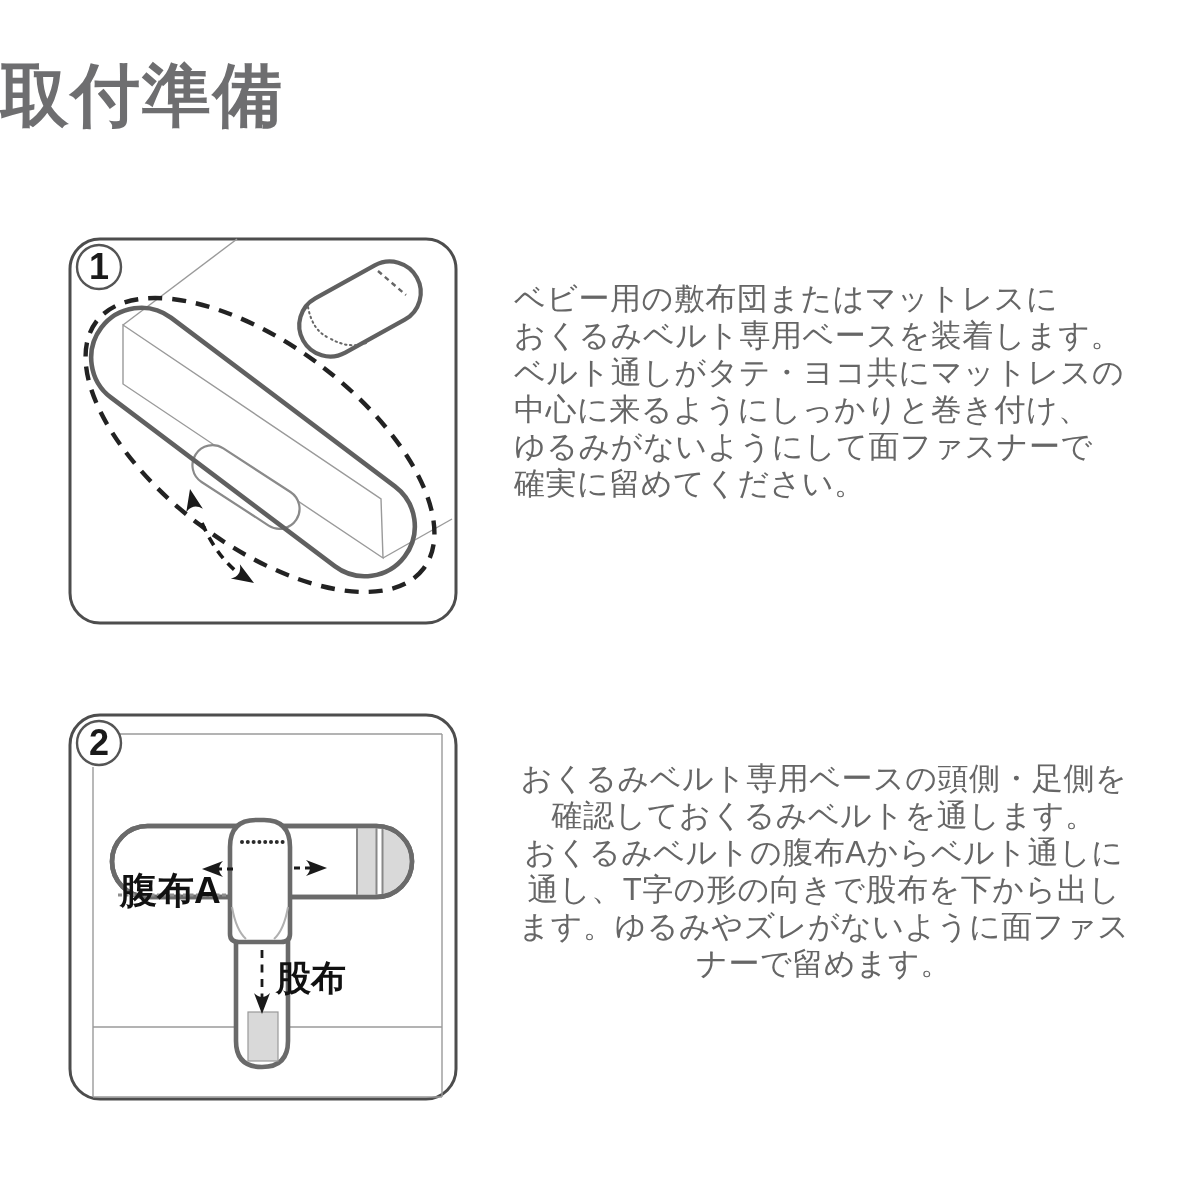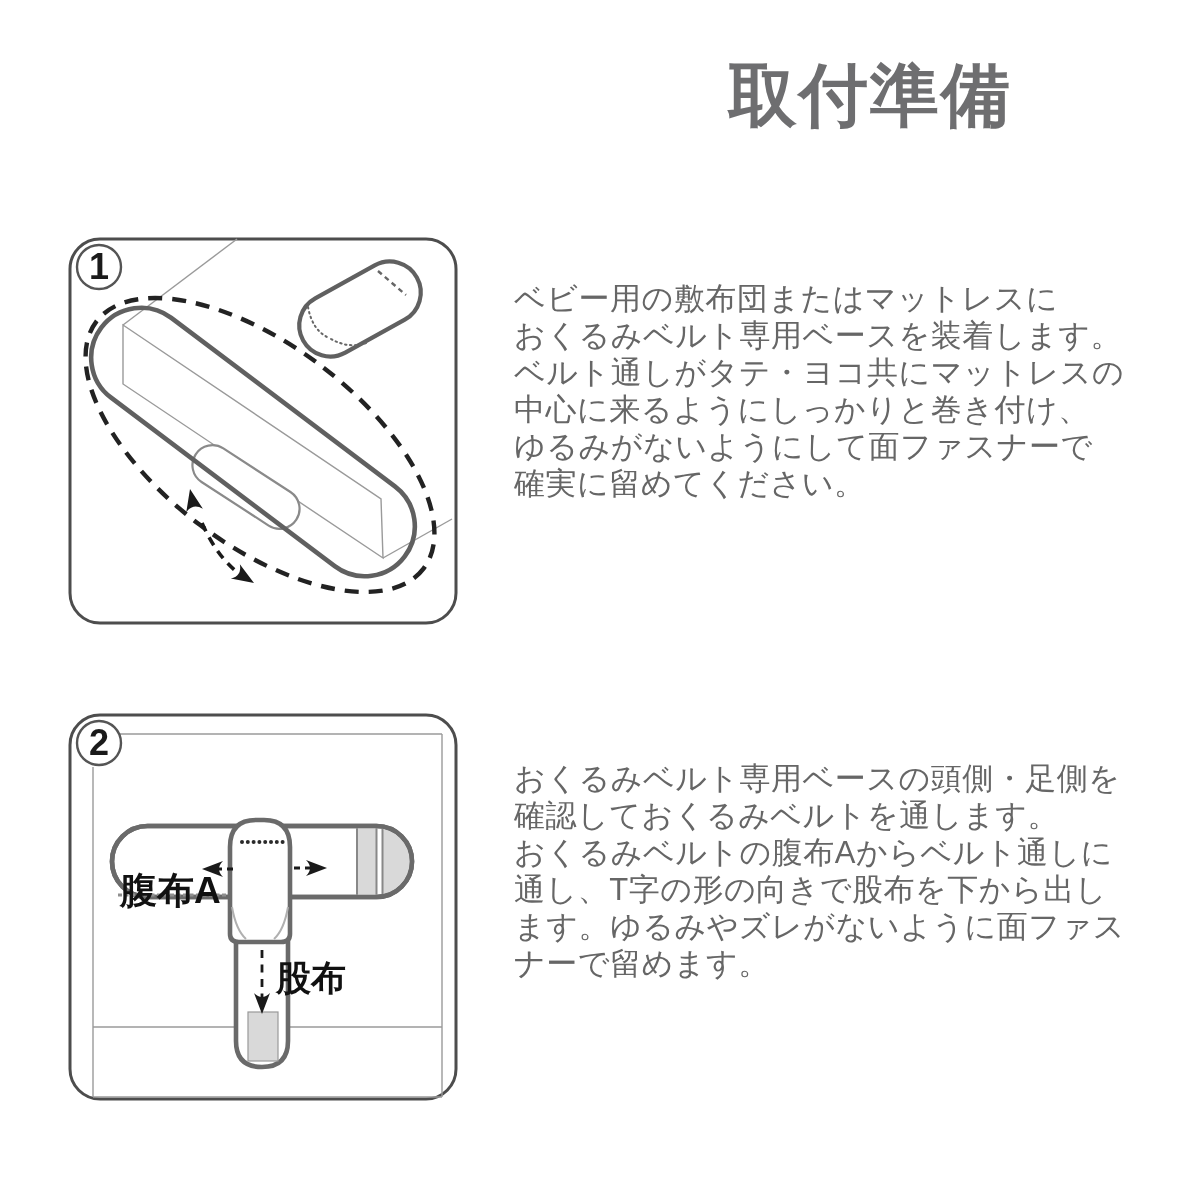--- a/index.html
+++ b/index.html
@@ -1,24 +1,24 @@
 <!DOCTYPE html>
 <html><head>
 <meta charset="utf-8">
 <style>
   html,body{margin:0;padding:0;background:#ffffff;}
   body{width:1200px;height:1200px;position:relative;overflow:hidden;
        font-family:"Liberation Sans","DejaVu Sans",sans-serif;}
-  .page-title{position:absolute;top:50px;left:0;width:1012px;text-align:right;
+  .page-title{position:absolute;top:50px;left:0;width:1012px;text-align:left;
        font-size:69px;font-weight:800;color:#6e6e70;letter-spacing:2px;margin:0;}
   .step-text{position:absolute;left:514px;width:620px;white-space:pre-line;
        font-size:31px;line-height:37px;color:#666666;font-weight:500;
        letter-spacing:0.5px;margin:0;}
   #step1-text{top:280px;}
-  #step2-text{top:760px;}
+  #step2-text{top:760px;text-align:center;}
   .diagram{position:absolute;left:68px;}
   #diagram1{top:237px;}
   #diagram2{top:713px;}
   svg text.badge-num{font-size:36px;font-weight:700;fill:#1a1a1a;
        font-family:"Liberation Sans","DejaVu Sans",sans-serif;}
   svg text.part-label{font-weight:700;fill:#111111;
        font-family:"Liberation Sans","DejaVu Sans",sans-serif;}
 </style>
 </head>
 <body>

